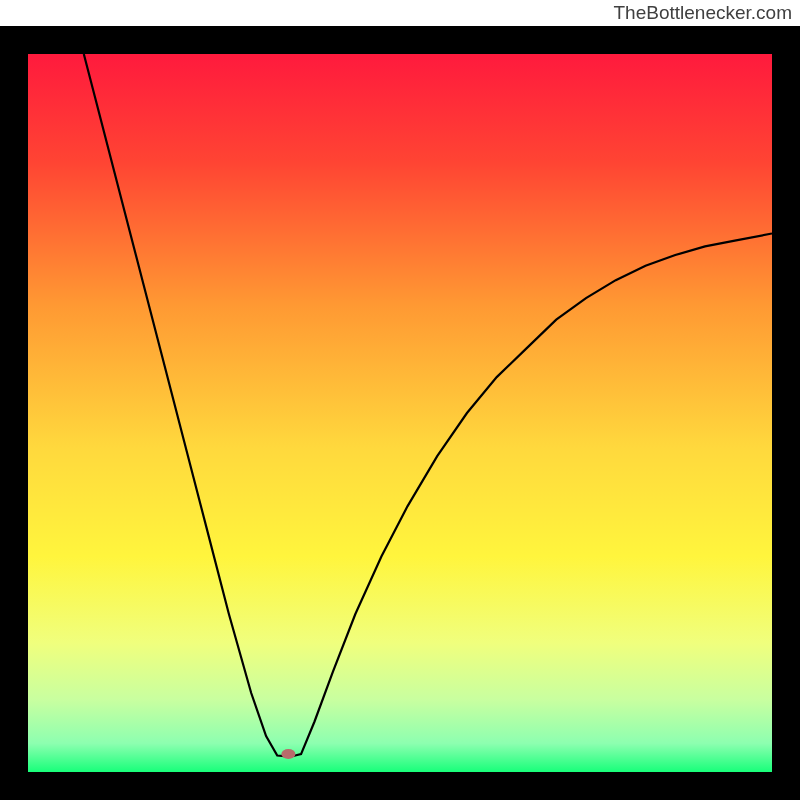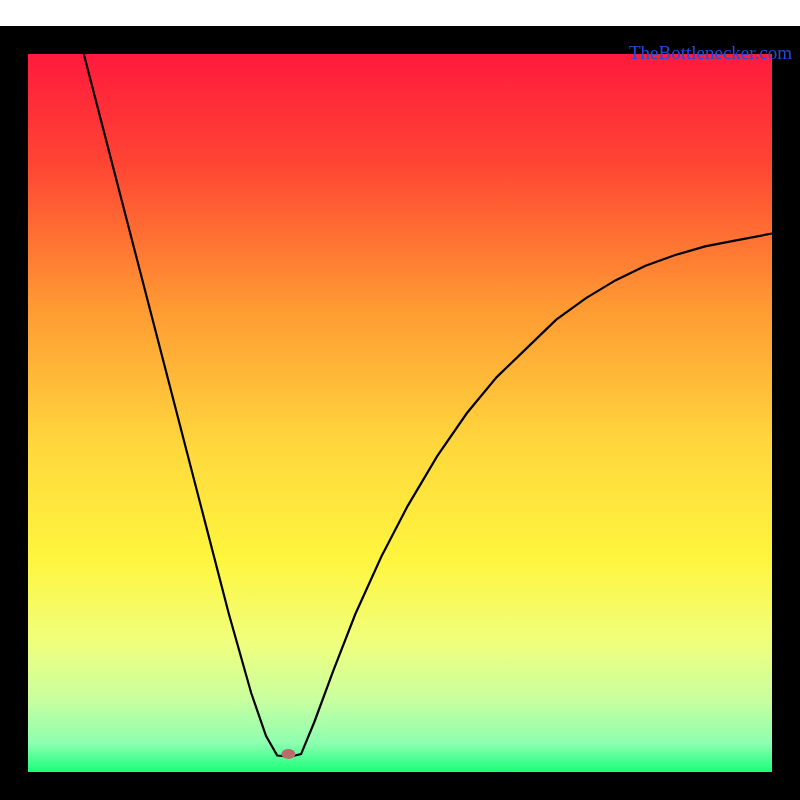--- a/index.html
+++ b/index.html
@@ -11,23 +11,22 @@
   .container {
     width: 800px;
     height: 800px;
     position: relative;
   }
   .watermark {
     position: absolute;
     top: 2px;
     right: 8px;
     font-size: 19px;
-    color: #1d4ed8;
-    font-family: Liberation Serif, serif;
-    margin-top: 40px;
+    color: #404040;
+    font-family: Liberation Sans, sans-serif;
   }
   svg {
     display: block;
   }
 </style>
 </head>
 <body>
 
 <div class="container">
   <div class="watermark">TheBottlenecker.com</div>

